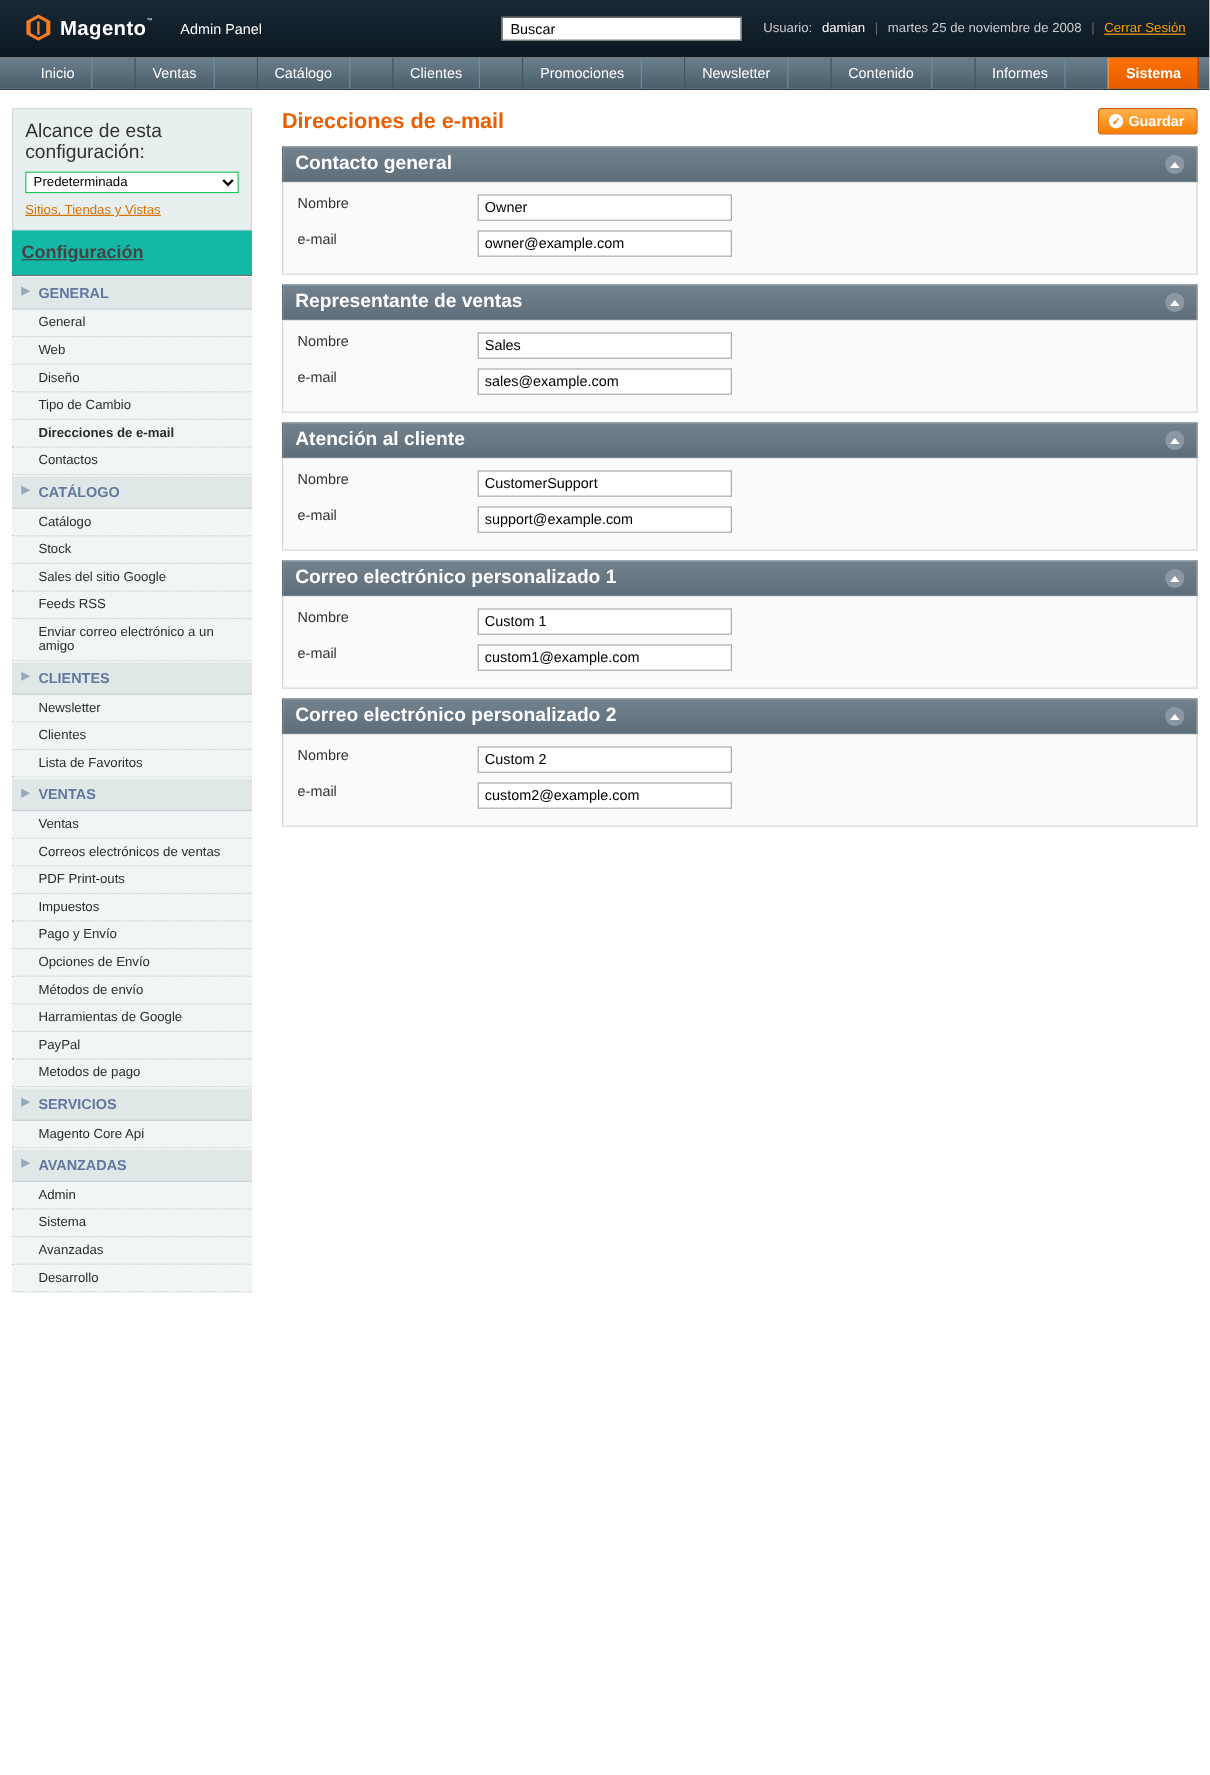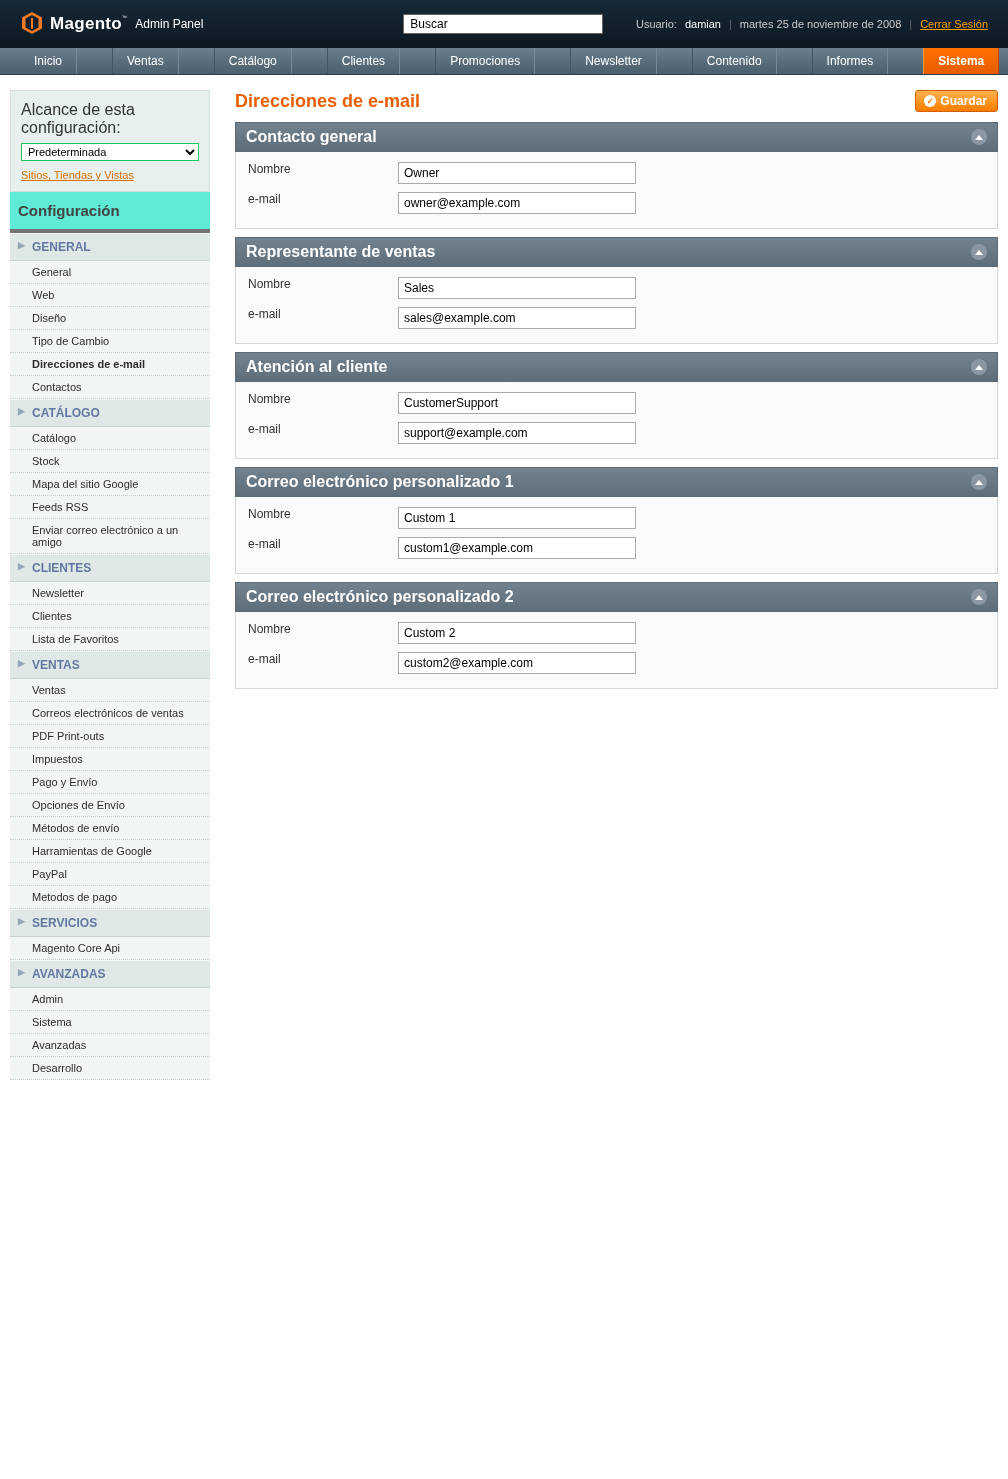--- a/index.html
+++ b/index.html
@@ -3,21 +3,21 @@
 <meta charset="utf-8">
 <style>
 * { margin: 0; padding: 0; box-sizing: border-box; }
 body { font-family: Arial, Helvetica, sans-serif; font-size: 12px; background: #fff; color: #2f2f2f; }
 
 .header { background: linear-gradient(to bottom, #172937, #0c1820); height: 48px; display: flex; align-items: center; padding: 0 20px; }
 .logo { display: flex; align-items: center; gap: 6px; }
 .logo-icon svg { width: 24px; height: 24px; }
 .logo-text { color: #fff; font-size: 17px; font-weight: 300; letter-spacing: 0.3px; }
 .logo-text strong { font-weight: 600; }
-.logo-sub { color: #fff; font-size: 12px; margin-left: 2px; font-weight: 300; }
+.logo-sub { color: #fff; font-size: 12px; margin-left: 17px; font-weight: 300; }
 .header-search { margin-left: 200px; }
 .header-search input { width: 200px; height: 20px; padding: 2px 6px; font-size: 12px; border: 1px solid #666; background: #fff; }
 .header-right { margin-left: auto; color: #ccc; font-size: 11px; display: flex; align-items: center; gap: 8px; }
 .header-right .user { color: #fff; }
 .header-right .sep { color: #666; }
 .header-right a { color: #fca000; text-decoration: underline; text-align: center; }
 
 .navbar { background: linear-gradient(to bottom, #6a7e8c, #4a5e6c); height: 27px; display: flex; align-items: stretch; padding-left: 20px; border-bottom: 1px solid #2d3d49; gap: 35px; }
 .navbar .nav-item { display: flex; align-items: center; padding: 0 14px; color: #fff; font-size: 12px; cursor: pointer; border-left: 1px solid #435462; border-right: 1px solid #758a99; }
 .navbar .nav-item:first-child { border-left: none; }
@@ -25,42 +25,42 @@
 .navbar .help { margin-left: auto; display: flex; align-items: center; padding: 0 20px; color: #e3eef6; font-size: 11px; gap: 4px; }
 .help-icon { width: 14px; height: 14px; background: #94b6cc; border-radius: 50%; display: inline-flex; align-items: center; justify-content: center; color: #3a5468; font-size: 10px; font-weight: bold; }
 
 .container { display: flex; padding: 15px 10px 40px 10px; align-items: flex-start; }
 .sidebar { width: 200px; flex-shrink: 0; }
 .scope-box { background: #e7efef; padding: 10px 10px; border: 1px solid #d6dddd; }
 .scope-label { font-size: 16px; color: #333; margin-bottom: 6px; display: block; }
 .scope-select { width: 100%; font-size: 11px; padding: 1px 2px; background:#fff; border:1px solid #22c55e; }
 .scope-link { display: block; margin-top: 8px; color: #d97000; font-size: 11px; }
 
-.config-title { background: #5eead4; padding: 10px 10px 10px 8px; font-size: 15px; font-weight: bold; color: #444; border-bottom: 4px solid #737373; }
+.config-title { background: #14b8a6; padding: 10px 10px 10px 8px; font-size: 15px; font-weight: bold; color: #444; border-bottom: 1px solid #737373; text-decoration: underline; }
 
 .cat-head { background: #dfe7e7; padding: 6px 10px 6px 22px; color: #6278a0; font-weight: bold; font-size: 12px; border-top: 1px solid #f5f8f8; border-bottom: 1px solid #c9d2d2; position: relative; cursor: pointer; }
 .cat-head::before { content: "▶"; position: absolute; left: 8px; top: 6px; font-size: 9px; color: #94a8ba; }
 .cat-items { background: #f1f5f5; }
 .cat-items .item { padding: 5px 10px 5px 22px; border-bottom: 1px dotted #c5cdcd; font-size: 11px; color: #2c2c2c; cursor: pointer; }
 .cat-items .item.active { font-weight: bold; }
 
 .main { flex: 1; padding-left: 25px; min-width: 0; }
 .page-head { display: flex; align-items: center; margin-bottom: 10px; }
 .page-title { color: #eb5e00; font-size: 18px; font-weight: bold; }
 .save-btn { margin-left: auto; background: linear-gradient(to bottom, #ffb14b, #f77d00); color: #fff; border: 1px solid #d65c00; border-radius: 3px; padding: 3px 10px 3px 8px; font-size: 12px; font-weight: bold; cursor: pointer; display: flex; align-items: center; gap: 4px; }
 .save-btn .check { background: #fff; color: #f77d00; border-radius: 50%; width: 12px; height: 12px; display: inline-flex; align-items: center; justify-content: center; font-size: 9px; }
 
 .fieldset { margin-bottom: 8px; }
 .fieldset-head { background: linear-gradient(to bottom, #72828f, #5d6d7a); color: #fff; padding: 5px 10px; font-size: 16px; font-weight: bold; display: flex; align-items: center; border: 1px solid #5c6b76; }
 .fieldset-head .collapse { margin-left: auto; width: 16px; height: 16px; background: #8b98a3; border-radius: 50%; display: flex; align-items: center; justify-content: center; cursor: pointer; }
 .fieldset-head .collapse::before { content: ""; width: 0; height: 0; border-left: 4px solid transparent; border-right: 4px solid transparent; border-bottom: 5px solid #fff; }
 .fieldset-body { background: #fafafa; border: 1px solid #d6d6d6; border-top: none; padding: 10px 12px 6px 12px; }
 .form-row { display: flex; align-items: flex-start; margin-bottom: 8px; }
 .form-row label { width: 150px; font-size: 12px; color: #333; }
-.form-row input { width: 238px; padding: 3px 5px; font-size: 12px; border: 1px solid #aaa; background: #fff; }
+.form-row input { width: 212px; padding: 3px 5px; font-size: 12px; border: 1px solid #aaa; background: #fff; }
 </style>
 </head>
 <body>
 
 <div class="header">
   <div class="logo">
     <span class="logo-icon">
       <svg viewBox="0 0 24 24">
           <path fill="#f37b20" d="M12 1 2 6.5v11L12 23l10-5.5v-11L12 1zm0 3 6.5 3.6v8.8L12 20l-6.5-3.6V7.6L12 4z"></path>
           <path fill="#f37b20" d="M11 7h2v11h-2z"></path>
@@ -115,21 +115,21 @@
           <div class="item">Web</div>
           <div class="item">Diseño</div>
           <div class="item">Tipo de Cambio</div>
           <div class="item active">Direcciones de e-mail</div>
           <div class="item">Contactos</div>
         </div>
         <div class="cat-head">CATÁLOGO</div>
         <div class="cat-items">
           <div class="item">Catálogo</div>
           <div class="item">Stock</div>
-          <div class="item">Mapa del sitio Google</div>
+          <div class="item">Sales del sitio Google</div>
           <div class="item">Feeds RSS</div>
           <div class="item">Enviar correo electrónico a un amigo</div>
         </div>
         <div class="cat-head">CLIENTES</div>
         <div class="cat-items">
           <div class="item">Newsletter</div>
           <div class="item">Clientes</div>
           <div class="item">Lista de Favoritos</div>
         </div>
         <div class="cat-head">VENTAS</div>

